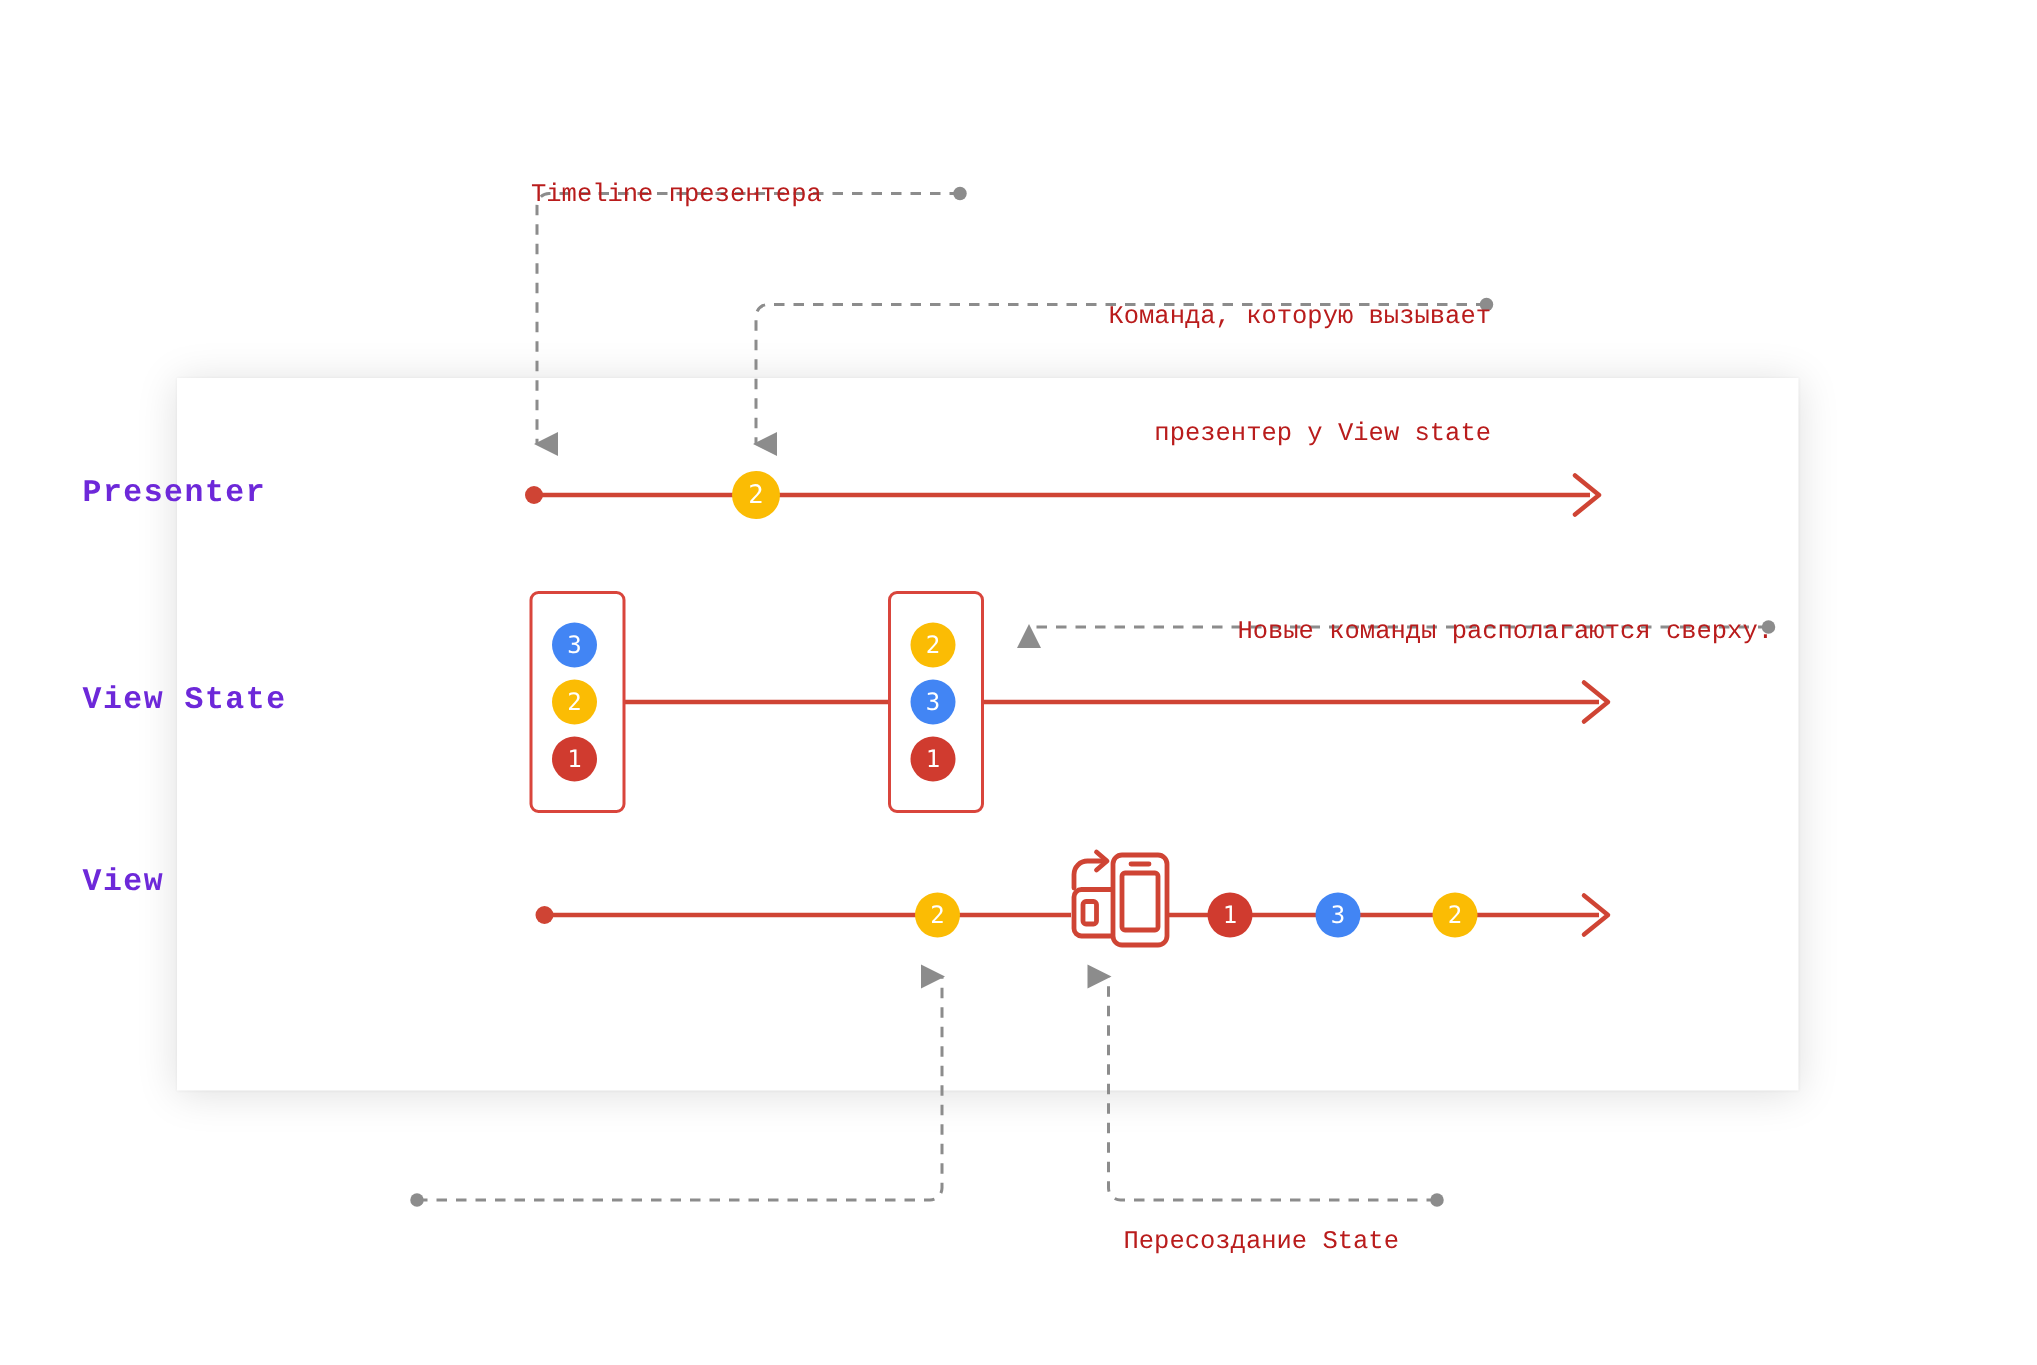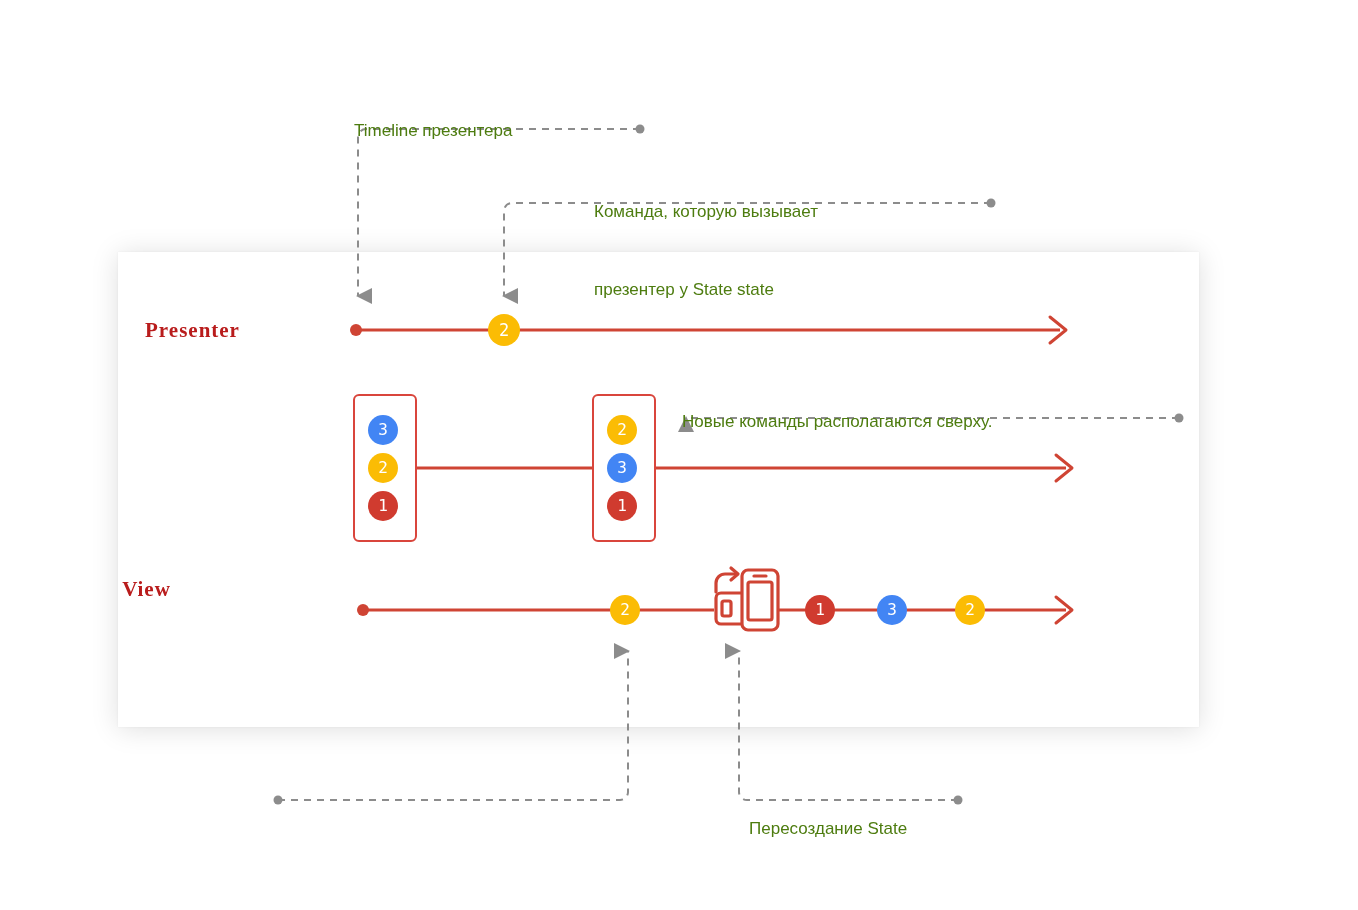--- a/index.html
+++ b/index.html
@@ -28,40 +28,40 @@
   
   #art {
     position: absolute;
     left: 0; top: 0;
     width: 1358px;
     height: 910px;
   }
   
   .note {
     position: absolute;
-    color: #4d7c0f;
-    font-family: Liberation Sans, sans-serif;
+    color: #b91c1c;
+    font-family: Liberation Mono, monospace;
     font-size: 17px;
     line-height: 26px;
     white-space: pre;
     letter-spacing: 0px;
   }
-  .note.right  { text-align: left; }
+  .note.right  { text-align: right; }
   .note.left   { text-align: left; }
 
   
   .rowlabel {
     position: absolute;
-    color: #b91c1c;
-    font-family: Liberation Serif, serif;
+    color: #6d28d9;
+    font-family: Liberation Mono, monospace;
     font-size: 21px;
     font-weight: 700;
     letter-spacing: 1px;
     white-space: nowrap;
-    text-align: center;
+    text-align: left;
   }
   
   .badge {
     position: absolute;
     width: 30px;
     height: 30px;
     border-radius: 50%;
     color: #ffffff;
     font-family: "DejaVu Sans Mono", "Liberation Mono", monospace;
     font-size: 16px;
@@ -154,29 +154,30 @@
       <circle cx="278" cy="800" r="4.5" fill="#8c8c8c"></circle>
     </g>
 
     <g>
       <path d="M958,800 L747,800 A8,8 0 0 1 739,792 L739,651" fill="none" stroke="#8c8c8c" stroke-width="2" stroke-dasharray="7,6" marker-end="url(#arrowUp)"></path>
       <circle cx="958" cy="800" r="4.5" fill="#8c8c8c"></circle>
     </g>
   </svg>
 
   <div class="rowlabel" style="left:55px; top:318px; width:275px;">Presenter</div>
+  <div class="rowlabel" style="left:55px; top:456px; width:275px;">View State</div>
   <div class="rowlabel" style="left:55px; top:577px; width:183px;">View</div>
 
   <div class="note left" style="left:354px; top:66px;">
     <div>Timeline презентера</div>
   </div>
 
   <div class="note right" style="left:594px; top:147px; width:400px;">
     <div>Команда, которую вызывает</div>
-    <div>презентер у State state</div>
+    <div>презентер у View state</div>
   </div>
 
   <div class="note right" style="left:682px; top:357px; width:500px;">
     <div>Новые команды располагаются сверху.</div>
   </div>
 
 
   <div class="note left" style="left:749px; top:764px;">
     <div>Пересоздание State</div>
   </div>

